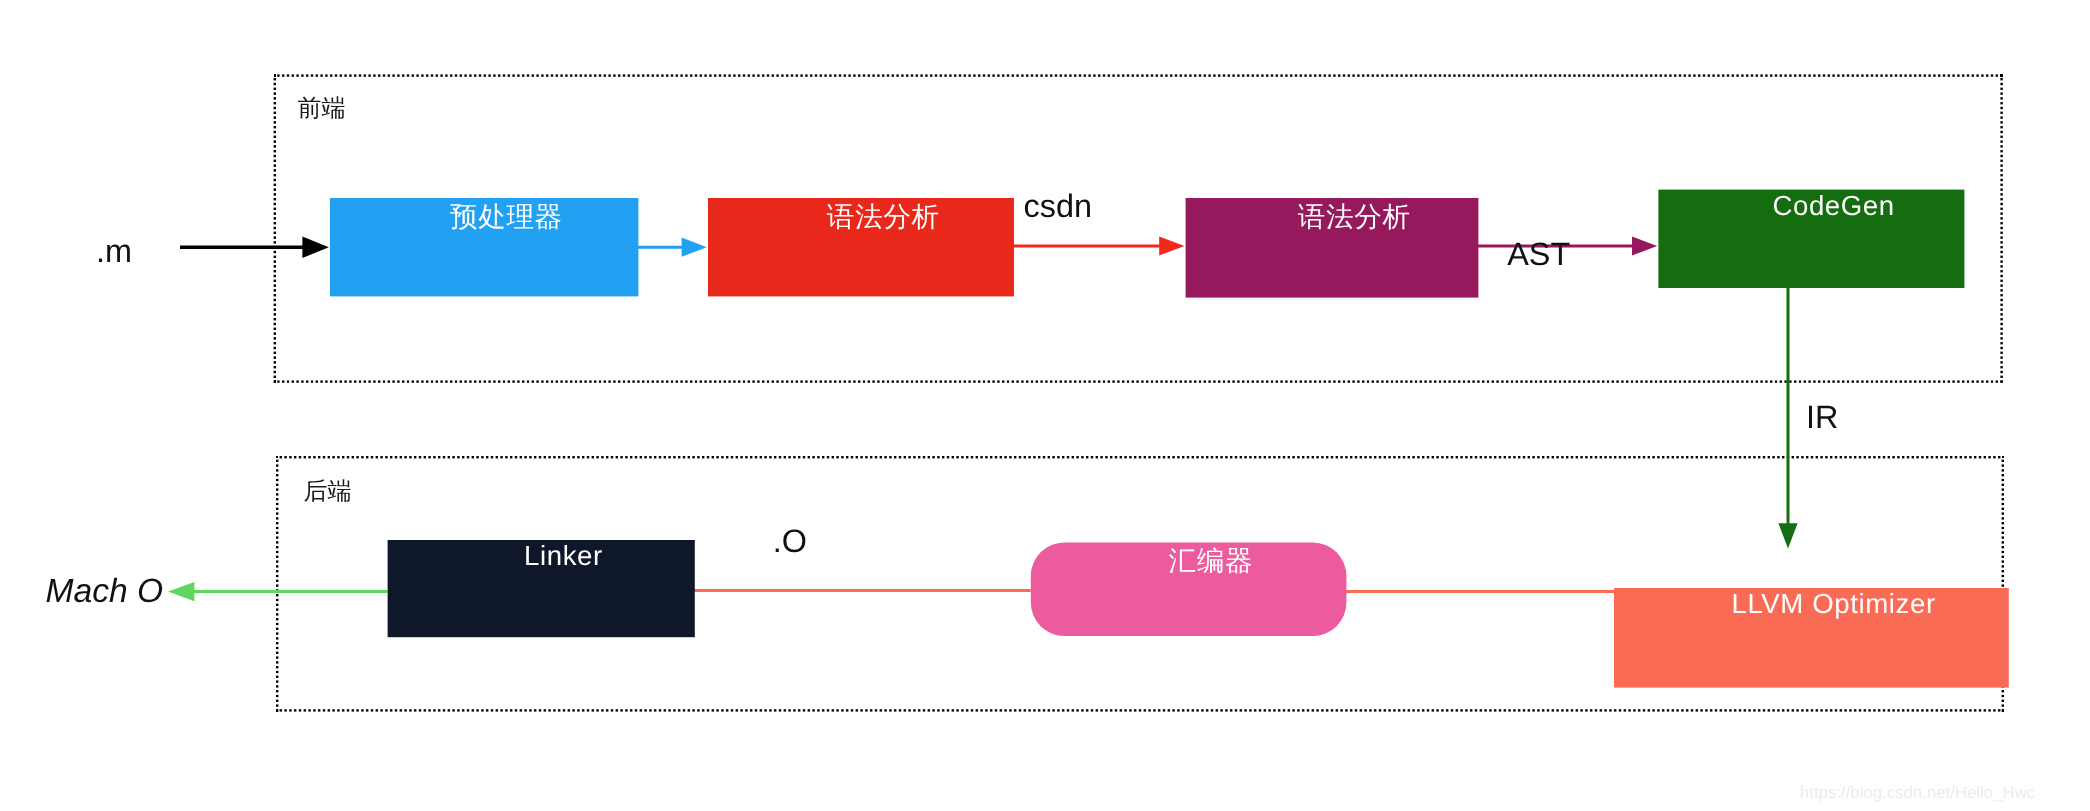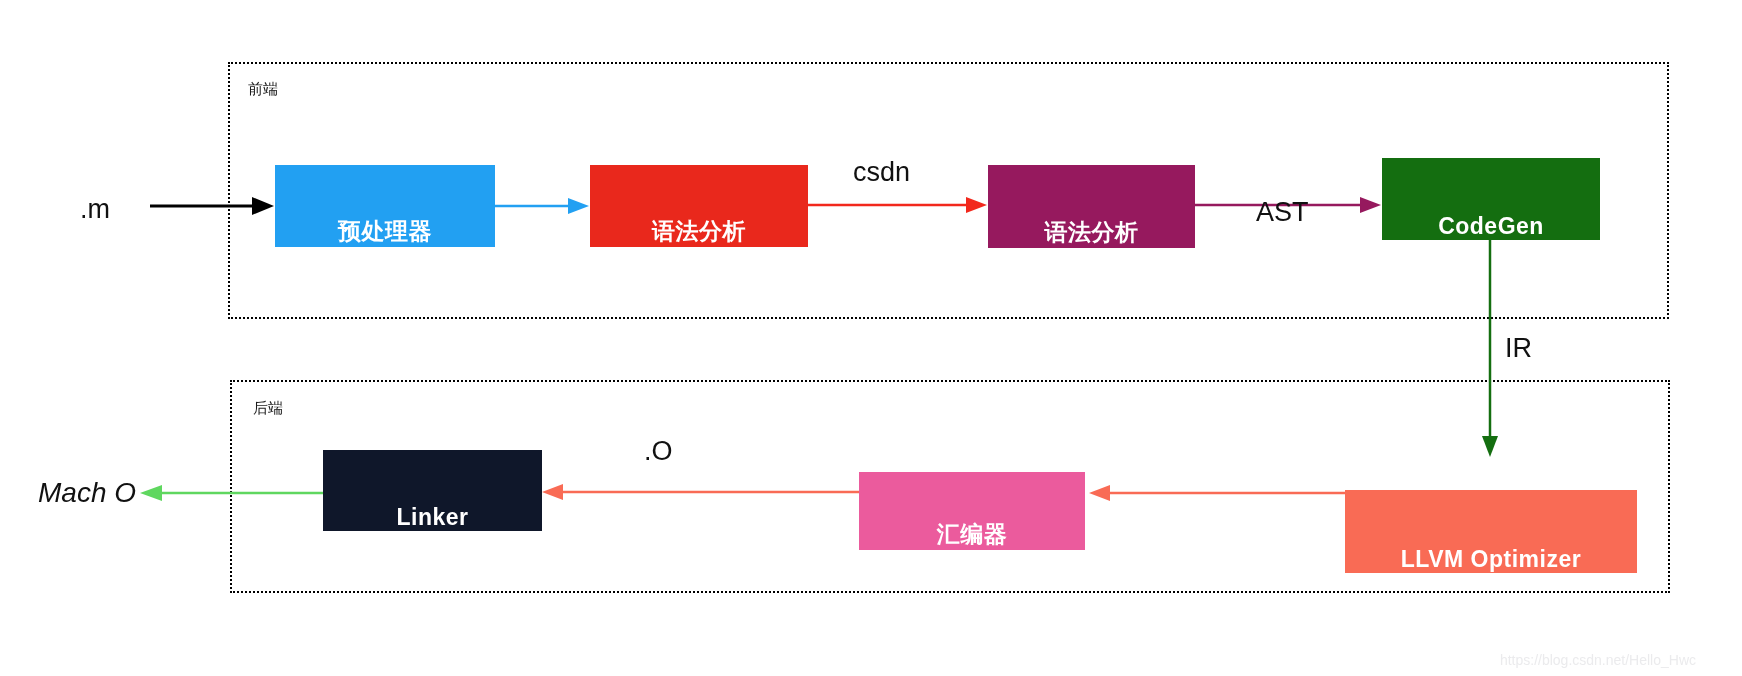--- a/index.html
+++ b/index.html
@@ -3,33 +3,33 @@
 <meta charset="utf-8">
 <style>
   html,body{margin:0;padding:0;background:#ffffff;}
   .canvas{
     position:relative;width:1742px;height:676px;background:#ffffff;overflow:hidden;
     font-family:"Liberation Sans","DejaVu Sans",sans-serif;
   }
   .group{position:absolute;border:2px dotted #000000;background:transparent;}
   .group-frontend{left:228px;top:62px;width:1437px;height:253px;}
   .group-backend{left:230px;top:380px;width:1436px;height:209px;}
-  .group-label{position:absolute;font-size:15px;color:#1a1a1a;line-height:1;}
+  .group-label{position:absolute;font-size:20px;color:#1a1a1a;line-height:1;}
   .group-frontend .group-label{left:18px;top:17px;}
   .group-backend .group-label{left:21px;top:18px;}
   .node{
-    position:absolute;display:flex;align-items:flex-end;justify-content:center;
-    color:#ffffff;font-size:23px;font-weight:700;letter-spacing:0.5px;
+    position:absolute;display:flex;align-items:flex-start;justify-content:center;
+    color:#ffffff;font-size:23px;font-weight:400;letter-spacing:0.5px;padding-left:37px;
   }
   .node-preprocessor{left:275px;top:165px;width:220px;height:82px;}
   .node-lexer{left:590px;top:165px;width:218px;height:82px;}
   .node-parser{left:988px;top:165px;width:207px;height:83px;}
   .node-codegen{left:1382px;top:158px;width:218px;height:82px;}
   .node-optimizer{left:1345px;top:457px;width:292px;height:83px;}
-  .node-assembler{left:859px;top:472px;width:226px;height:78px;}
+  .node-assembler{left:859px;top:452px;width:226px;height:78px;border-radius:28px;}
   .node-linker{left:323px;top:450px;width:219px;height:81px;}
   .flow-label{position:absolute;font-size:27px;color:#111111;line-height:1;}
   .label-input{left:80px;top:196px;}
   .label-token{left:853px;top:159px;}
   .label-ast{left:1256px;top:160px;margin-top:39px;}
   .label-ir{left:1505px;top:335px;}
   .label-object{left:644px;top:438px;}
   .label-output{left:38px;top:479px;font-size:28px;font-style:italic;}
   .edges{position:absolute;left:0;top:0;width:1742px;height:676px;pointer-events:none;}
   .watermark{

